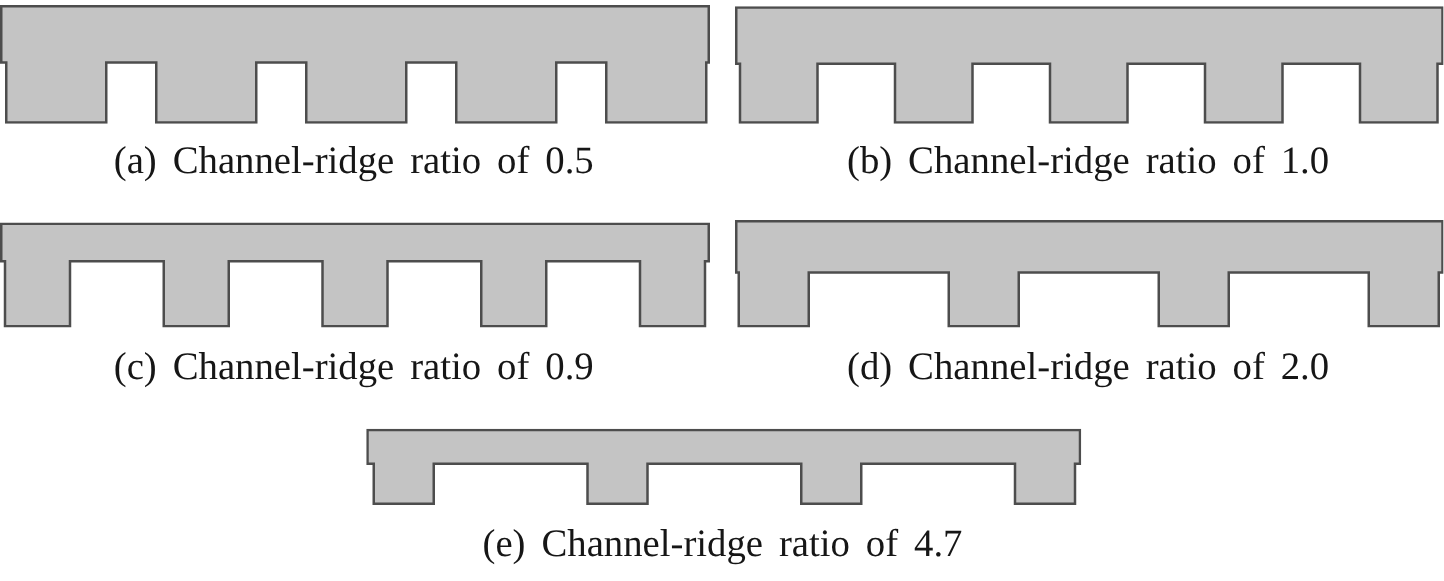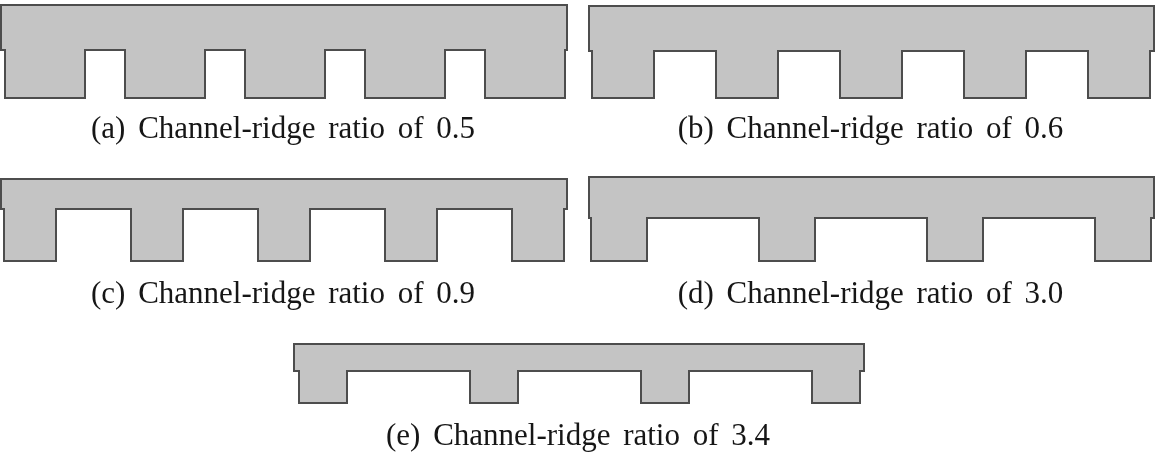--- a/index.html
+++ b/index.html
@@ -42,36 +42,36 @@
     <svg class="profile" xmlns="http://www.w3.org/2000/svg" width="568" height="95" viewBox="0 0 568 95" style="left: 0px; top: 4px;">
       <path stroke-width="2" stroke-linejoin="miter" fill-rule="evenodd" d="M1,1 H567 V46 H565 V94 H485 V46 H445 V94 H365 V46 H325 V94 H245 V46 H205 V94 H125 V46 H85 V94 H5 V46 H1 Z" fill="#c4c4c4" stroke="#4d4d4d"></path>
     </svg>
     <div class="caption" style="left: 0px; top: 108px; width: 566px; color: rgb(22, 22, 22);">(a) Channel-ridge ratio of 0.5</div>
   </div>
 
   <div class="panel">
     <svg class="profile" xmlns="http://www.w3.org/2000/svg" width="567" height="94" viewBox="0 0 567 94" style="left: 588px; top: 5px;">
       <path stroke-width="2" stroke-linejoin="miter" fill-rule="evenodd" d="M1,1 H566 V46 H562 V93 H500 V46 H438 V93 H376 V46 H314 V93 H252 V46 H190 V93 H128 V46 H66 V93 H4 V46 H1 Z" fill="#c4c4c4" stroke="#4d4d4d"></path>
     </svg>
-    <div class="caption" style="left: 588px; top: 108px; width: 565px; color: rgb(22, 22, 22);">(b) Channel-ridge ratio of 0.6</div>
+    <div class="caption" style="left: 588px; top: 108px; width: 565px; color: rgb(22, 22, 22);">(b) Channel-ridge ratio of 1.0</div>
   </div>
 
   <div class="panel">
     <svg class="profile" xmlns="http://www.w3.org/2000/svg" width="568" height="84" viewBox="0 0 568 84" style="left: 0px; top: 178px;">
       <path stroke-width="2" stroke-linejoin="miter" fill-rule="evenodd" d="M1,1 H567 V31 H564 V83 H512 V31 H437 V83 H385 V31 H310 V83 H258 V31 H183 V83 H131 V31 H56 V83 H4 V31 H1 Z" fill="#c4c4c4" stroke="#4d4d4d"></path>
     </svg>
     <div class="caption" style="left: 0px; top: 273px; width: 566px; color: rgb(22, 22, 22);">(c) Channel-ridge ratio of 0.9</div>
   </div>
 
   <div class="panel">
     <svg class="profile" xmlns="http://www.w3.org/2000/svg" width="567" height="86" viewBox="0 0 567 86" style="left: 588px; top: 176px;">
       <path stroke-width="2" stroke-linejoin="miter" fill-rule="evenodd" d="M1,1 H566 V42 H563 V85 H507 V42 H395 V85 H339 V42 H227 V85 H171 V42 H59 V85 H3 V42 H1 Z" fill="#c4c4c4" stroke="#4d4d4d"></path>
     </svg>
-    <div class="caption" style="left: 588px; top: 273px; width: 565px; color: rgb(22, 22, 22);">(d) Channel-ridge ratio of 3.0</div>
+    <div class="caption" style="left: 588px; top: 273px; width: 565px; color: rgb(22, 22, 22);">(d) Channel-ridge ratio of 2.0</div>
   </div>
 
   <div class="panel">
     <svg class="profile" xmlns="http://www.w3.org/2000/svg" width="572" height="61" viewBox="0 0 572 61" style="left: 293px; top: 343px;">
       <path stroke-width="2" stroke-linejoin="miter" fill-rule="evenodd" d="M1,1 H571 V28 H567 V60 H519 V28 H396 V60 H348 V28 H225 V60 H177 V28 H54 V60 H6 V28 H1 Z" fill="#c4c4c4" stroke="#4d4d4d"></path>
     </svg>
-    <div class="caption" style="left: 293px; top: 415px; width: 570px; color: rgb(22, 22, 22);">(e) Channel-ridge ratio of 3.4</div>
+    <div class="caption" style="left: 293px; top: 415px; width: 570px; color: rgb(22, 22, 22);">(e) Channel-ridge ratio of 4.7</div>
   </div>
 </div>
 
 </body></html>

